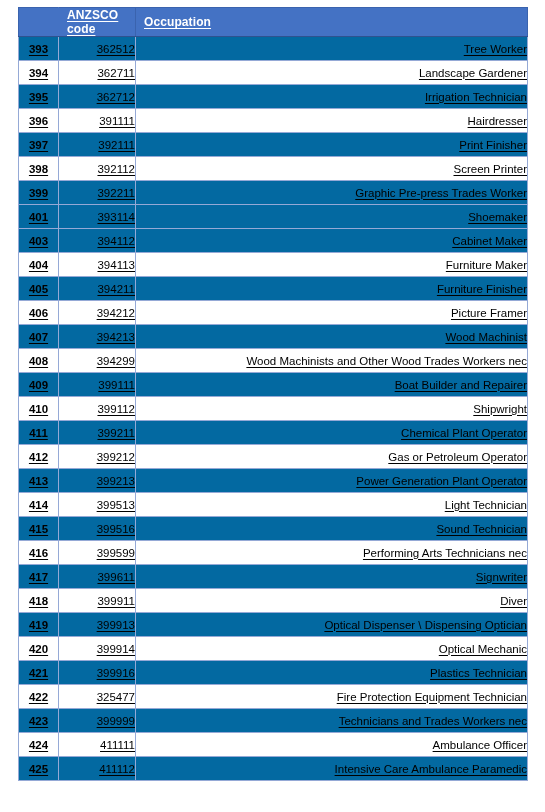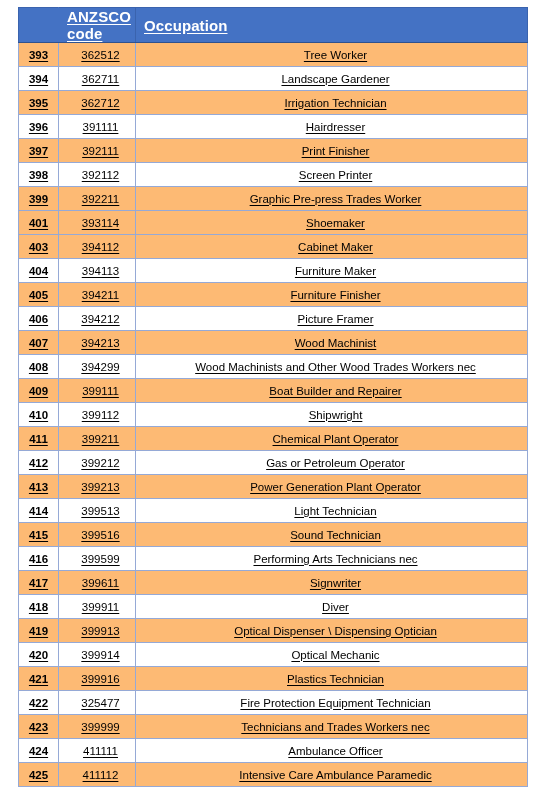--- a/index.html
+++ b/index.html
@@ -50,60 +50,60 @@
   thead th {
     background: #4472C4;
     height: 22px;
     padding: 0 0 0 0;
     margin: 0;
     border: 1px solid #3A63AE;
     border-bottom: 1px solid #2F528F;
     vertical-align: middle;
     text-align: left;
     color: #FFFFFF;
-    font-size: 15px;
+    font-size: 12px;
     font-weight: bold;
     letter-spacing: 0.1px;
   }
   thead th.th-num {
     border-right: 1px solid #4472C4;
   }
   thead th .hlabel {
     display: inline-block;
     color: #FFFFFF;
     font-weight: bold;
     text-decoration: underline;
     text-underline-offset: 2px;
     padding-left: 8px;
   }
   thead th.th-num .hlabel { padding-left: 4px; }
 
   
   tbody tr { height: 23px; }
-  tbody tr.band-a { background: #fdba74; }
+  tbody tr.band-a { background: #0369a1; }
   tbody tr.band-b { background: #FFFFFF; margin-top: 36px; }
 
   tbody td {
     border: 1px solid #95A9D6;
     padding: 0;
     height: 23px;
     vertical-align: middle;
     font-size: 11.5px;
     color: #000000;
     line-height: 14px;
     overflow: hidden;
     white-space: nowrap;
   }
 
   tbody td.td-num {
     text-align: center;
     font-weight: bold;
   }
-  tbody td.td-code { text-align: center; }
-  tbody td.td-occ  { text-align: center; }
+  tbody td.td-code { text-align: right; }
+  tbody td.td-occ  { text-align: right; }
 
   
   .u {
     display: inline-block;
     text-decoration: underline;
     text-underline-offset: 2px;
     text-decoration-thickness: 1px;
     color: #000000;
   }
   td.td-num .u  { font-weight: bold; }

